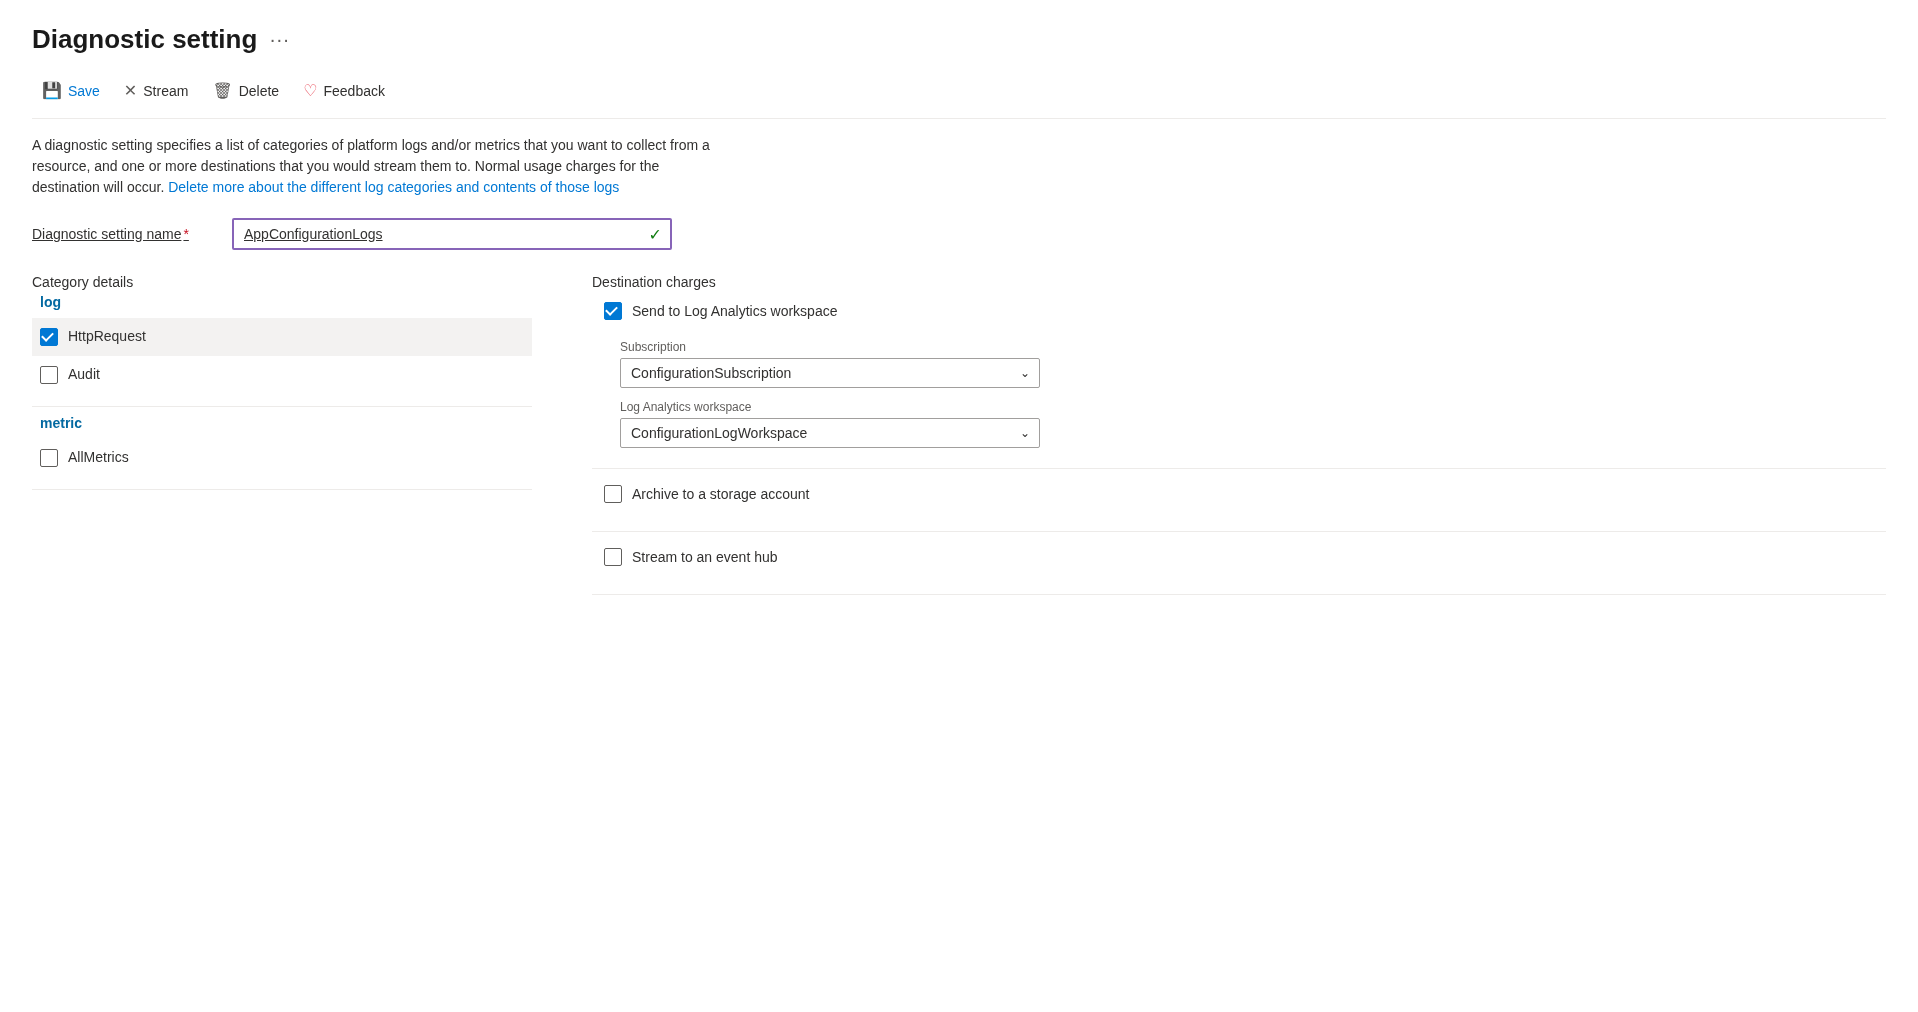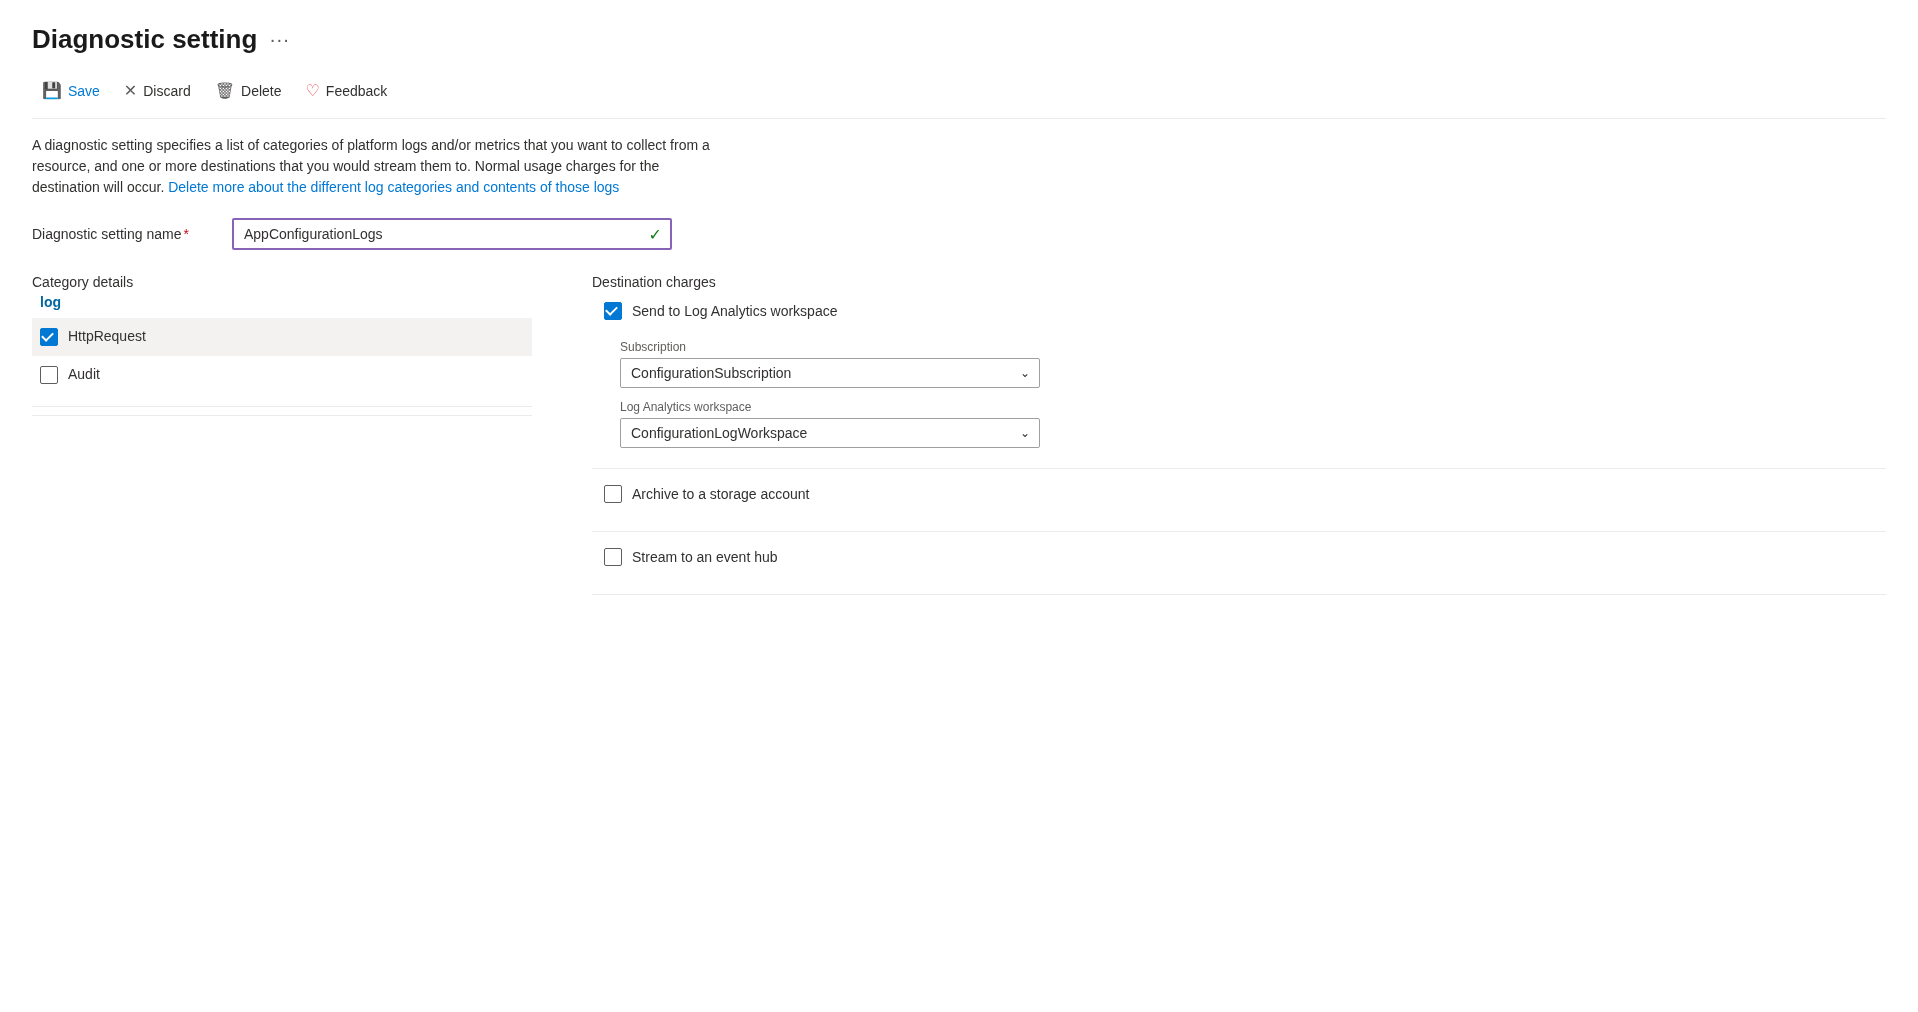--- a/index.html
+++ b/index.html
@@ -59,20 +59,21 @@
       margin-bottom: 20px;
     }
     .description a {
       color: #0078d4;
       text-decoration: none;
     }
     .form-field {
       display: flex;
       align-items: center;
       margin-bottom: 24px;
+      text-decoration: underline;
     }
     .form-label {
       font-size: 14px;
       color: #323130;
       min-width: 200px;
     }
     .form-label .required { color: #c50f1f; margin-left: 2px; }
     .text-input-wrapper {
       position: relative;
       display: flex;
@@ -220,21 +221,21 @@
   <span class="ellipsis">···</span>
 </div>
 
 <div class="toolbar">
   <button class="toolbar-btn">
     <span class="icon">💾</span>
     <span>Save</span>
   </button>
   <button class="toolbar-btn discard">
     <span class="icon" style="color:#605e5c;">✕</span>
-    <span>Discard</span>
+    <span>Stream</span>
   </button>
   <button class="toolbar-btn delete">
     <span class="icon" style="color:#605e5c;">🗑</span>
     <span>Delete</span>
   </button>
   <button class="toolbar-btn feedback">
     <span class="icon" style="color:#e74856;">♡</span>
     <span>Feedback</span>
   </button>
 </div>
@@ -267,20 +268,28 @@
       </div>
 
       <div class="checkbox-row">
         <input type="checkbox" class="checkbox" id="audit" style="">
         <label for="audit">Audit</label>
       </div>
     </div>
 
     <hr class="divider">
 
+    <div class="category-section">
+      <div class="category-label">metric</div>
+
+      <div class="checkbox-row">
+        <input type="checkbox" class="checkbox" id="all-metrics" style="">
+        <label for="all-metrics">AllMetrics</label>
+      </div>
+    </div>
 
     <hr class="divider">
   </div>
 
   <div class="right-col">
     <div class="section-header">Destination charges</div>
 
     <div class="destination-section">
       <div class="dest-checkbox-row">
         <input type="checkbox" class="checkbox" id="log-analytics" checked="" style="">

